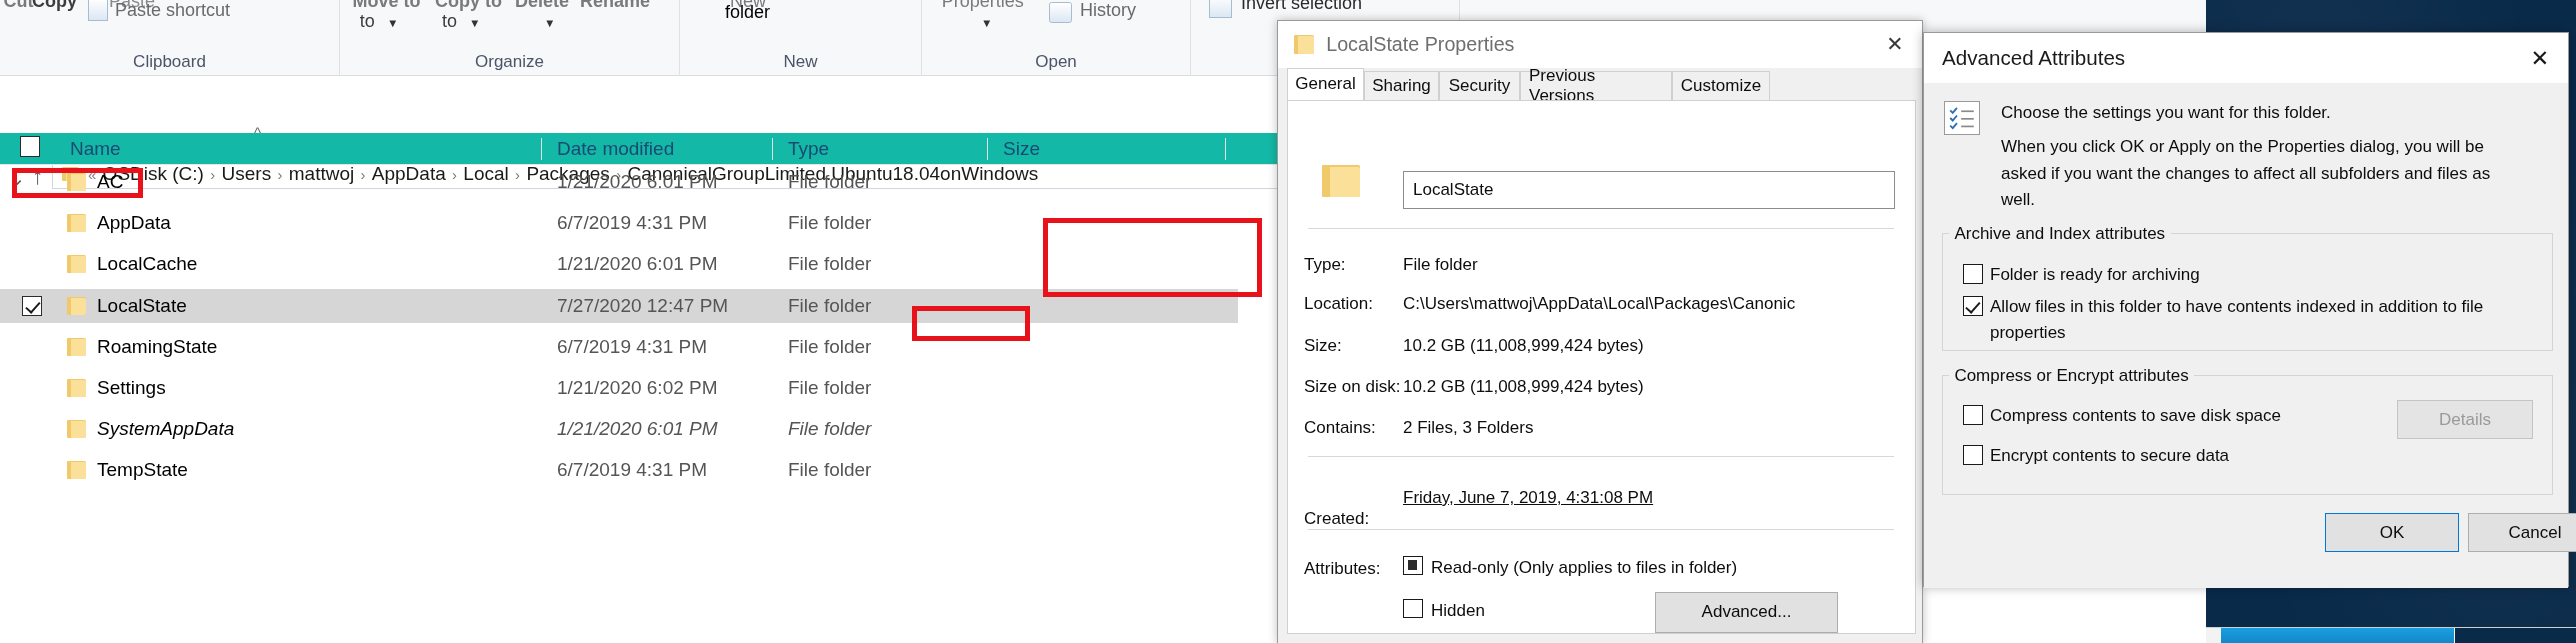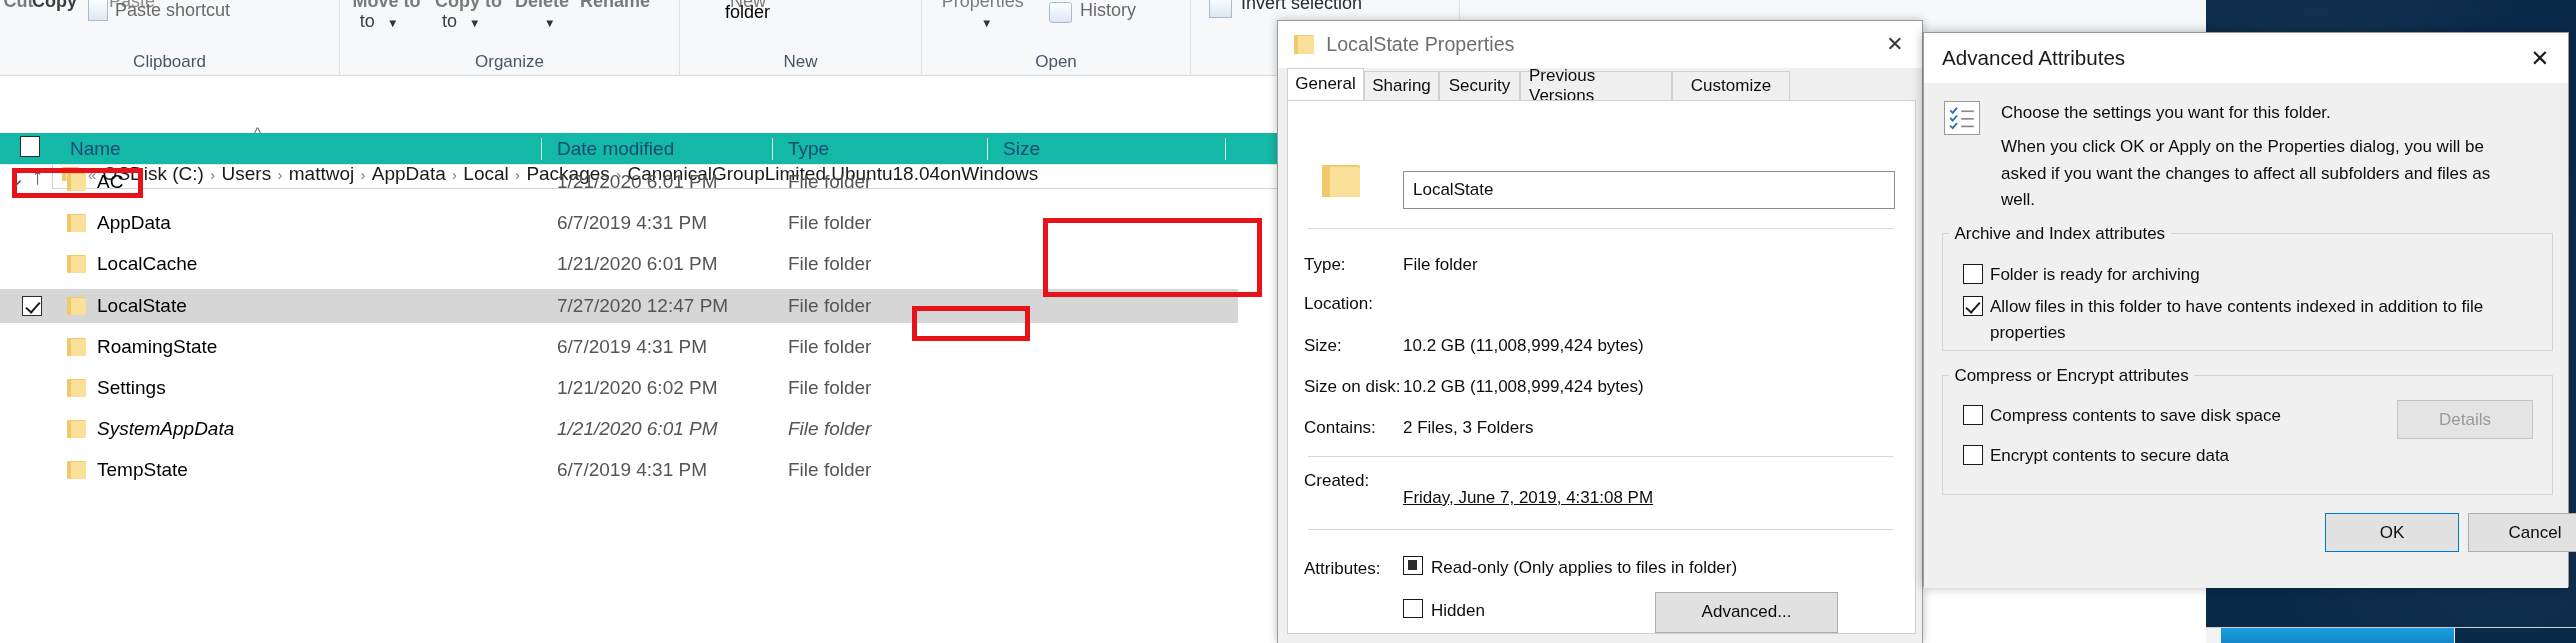--- a/index.html
+++ b/index.html
@@ -597,51 +597,52 @@
       </div>
       <div class="tab" style="left:77px; width:75px;">
         <span>Sharing</span>
       </div>
       <div class="tab" style="left:152px; width:81px;">
         <span>Security</span>
       </div>
       <div class="tab" style="left:233px; width:152px;">
         <span>Previous Versions</span>
       </div>
-      <div class="tab" style="left:385px; width:118px;">
+      <div class="tab" style="left:385px; width:98px;">
         <span>Customize</span>
       </div>
     </div>
 
     <div class="props-body">
       <span class="big-folder folder">
           <span class="back"></span>
           <span class="front"></span>
         </span>
       <div class="name-field">LocalState</div>
 
       <div class="pr-div" style="top:127px;"></div>
 
       <span class="pr-row pr-label" style="top:154px;">Type:</span>
       <span class="pr-row pr-value" style="top:154px;">File folder</span>
 
       <span class="pr-row pr-label" style="top:193px;">Location:</span>
+      <span class="pr-row pr-value" style="top:193px; overflow:hidden; width:497px;">C:\Users\mattwoj\AppData\Local\Packages\Canonic</span>
 
       <span class="pr-row pr-label" style="top:235px;">Size:</span>
       <span class="pr-row pr-value" style="top:235px;">10.2 GB (11,008,999,424 bytes)</span>
 
       <span class="pr-row pr-label" style="top:276px;">Size on disk:</span>
       <span class="pr-row pr-value" style="top:276px;">10.2 GB (11,008,999,424 bytes)</span>
 
       <span class="pr-row pr-label" style="top:317px;">Contains:</span>
       <span class="pr-row pr-value" style="top:317px;">2 Files, 3 Folders</span>
 
       <div class="pr-div" style="top:355px;"></div>
 
-      <span class="pr-row pr-label" style="top:370px;">Created:</span>
+      <span class="pr-row pr-label" style="top:408px;">Created:</span>
       <span class="pr-row pr-value" style="top:387px;text-decoration:underline;">Friday, June 7, 2019, 4:31:08 PM</span>
 
       <div class="pr-div" style="top:428px;"></div>
 
       <span class="pr-row pr-label" style="top:458px;">Attributes:</span>
 
       <span class="cb square" style="left:115px; top:455px;"></span>
       <span class="pr-row" style="left:143px; top:457px;">Read-only (Only applies to files in folder)</span>
 
       <span class="cb" style="left:115px; top:498px;"></span>

